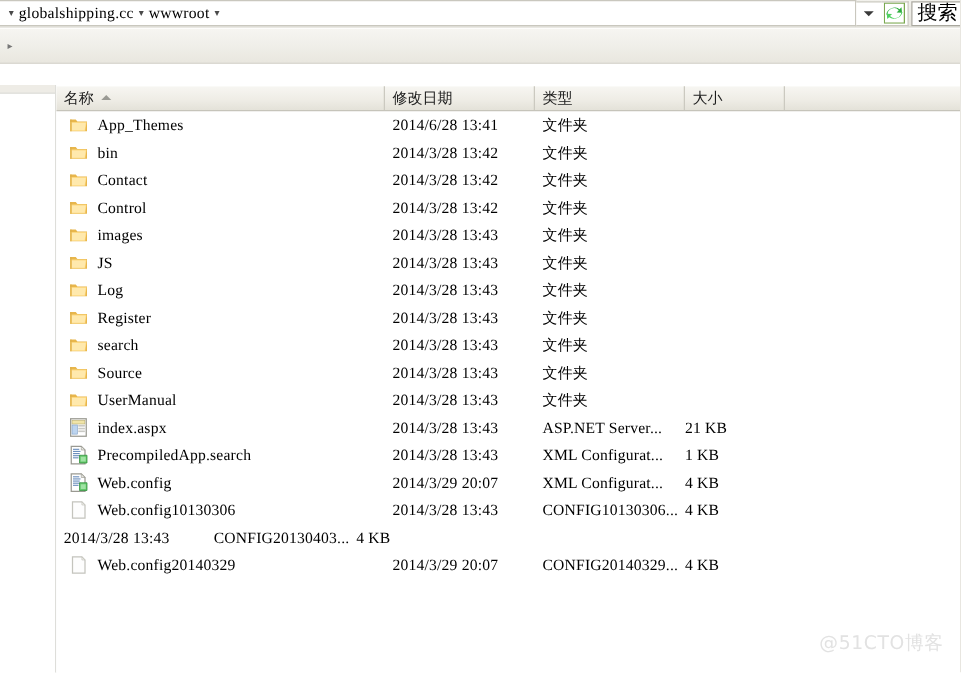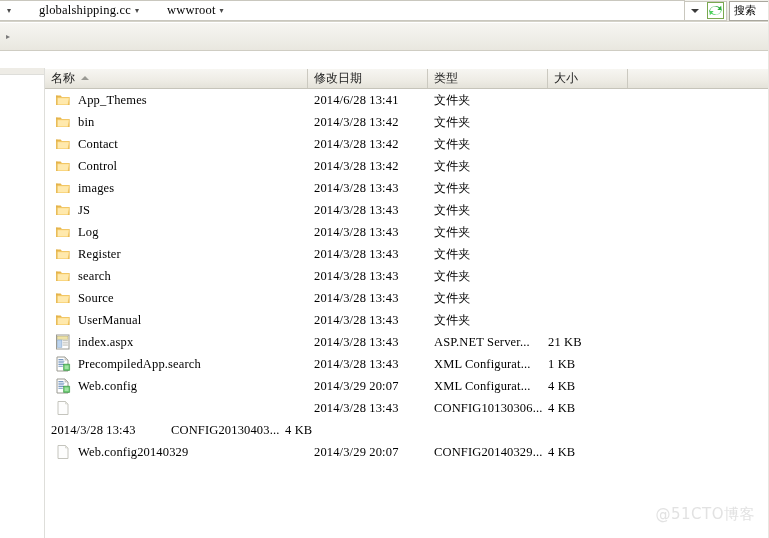--- a/index.html
+++ b/index.html
@@ -47,21 +47,20 @@
     padding: 0 4px;
     line-height: 1;
     user-select: none;
   }
   .crumb-text {
     font-family: "Liberation Serif", serif;
     font-size: 12.5px;
     color: #000;
     white-space: nowrap;
     letter-spacing: 0.2px;
-    margin-left: 24px;
   }
   #addr-dropdown {
     width: 20px;
     height: 20px;
     display: flex;
     align-items: center;
     justify-content: center;
     background: #ffffff;
     border-top: 1px solid #c9c7be;
     border-bottom: 1px solid #c9c7be;
@@ -93,21 +92,21 @@
     background: #ffffff;
     border: 1px solid #a9a79e;
     box-sizing: border-box;
     display: flex;
     align-items: center;
     padding-left: 4px;
     overflow: hidden;
     margin-left: 2px;
   }
   #search-box .ph {
-    font-size: 11px;
+    font-size: 16px;
     color: #000;
     white-space: nowrap;
     font-family: Liberation Serif, serif;
   }
 
   
   #toolbar {
     position: absolute;
     left: 0; top: 23px;
     width: 769px; height: 28px;
@@ -626,20 +625,21 @@
           <div class="cell c-size">
             <span class="size-text">4 KB</span>
           </div>
         </div>
         <div class="row">
           <div class="cell c-name">
             <span class="ico"><svg width="16" height="16" viewBox="0 0 16 16">
                 <path d="M3 1.5 L10.5 1.5 L13 4 L13 14.5 L3 14.5 Z" fill="#fdfdfd" stroke="#c4c4bd"></path>
                 <path d="M10.5 1.5 L13 4 L10.5 4 Z" fill="#ebebe5" stroke="#c4c4bd" stroke-width="0.5"></path>
               </svg></span>
+            <span class="name-text">Web.config10130306</span>
           </div>
           <div class="cell c-date">
             <span class="date-text">2014/3/28 13:43</span>
           </div>
           <div class="cell c-type">
             <span class="type-text">CONFIG10130306...</span>
           </div>
           <div class="cell c-size">
             <span class="size-text">4 KB</span>
           </div>

